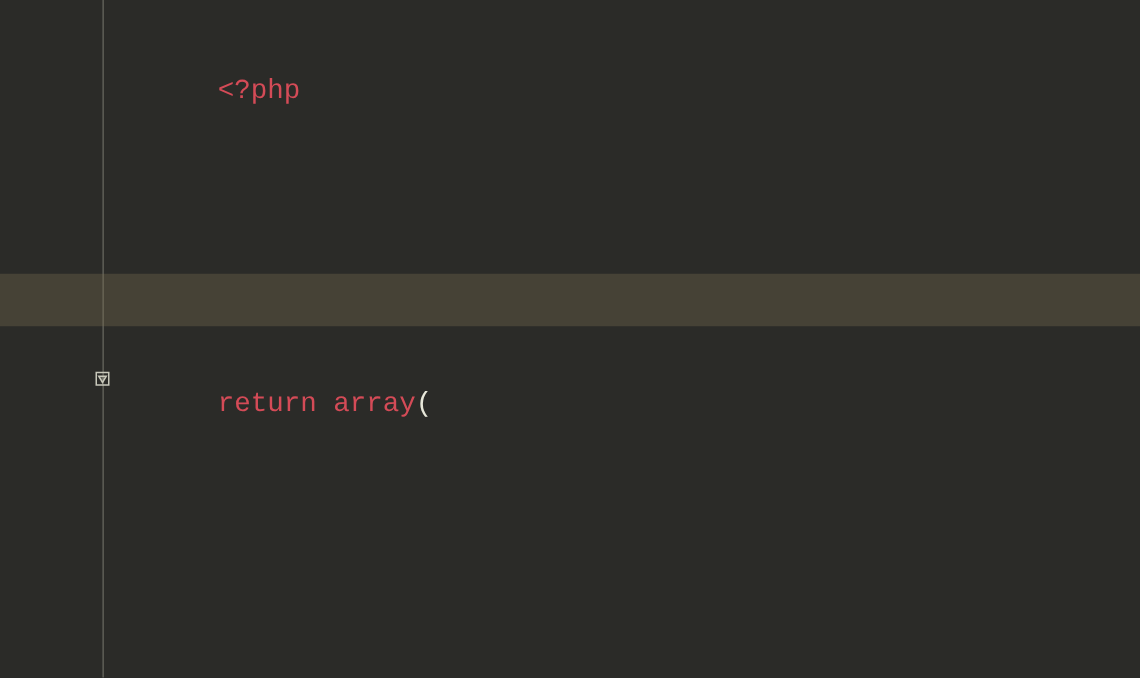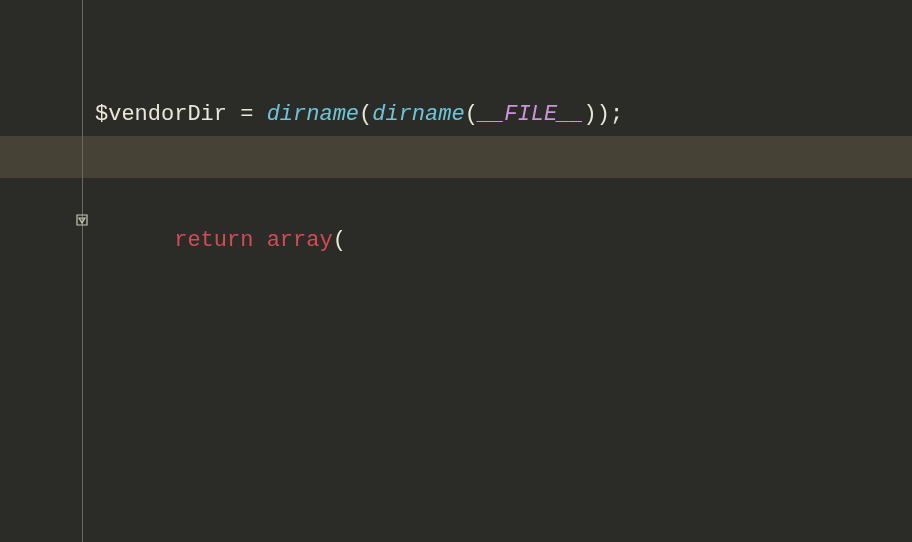--- a/index.html
+++ b/index.html
@@ -70,27 +70,29 @@
     .tok-array { color: #d44b57; }
   </style>
 </head>
 <body>
 
 <div class="editor">
   <div class="indent-guide"></div>
 
   <div class="code">
 
+    <div class="line">
+      <span class="tok-tag">&lt;?php</span>
+    </div>
 
     <div class="line">&nbsp;</div>
 
 
     <div class="line">&nbsp;</div>
 
-    <div class="line"><span class="tok-variable">$vendorDir</span><span class="tok-operator"> = </span><span class="tok-func">dirname</span><span class="tok-punct">(</span><span class="tok-func">dirname</span><span class="tok-punct">(</span><span class="tok-magic">__FILE__</span><span class="tok-punct">));</span></div>
 
 
     <div class="line highlighted">&nbsp;</div>
 
     <div class="line">
       <span class="fold-marker">
         <svg viewBox="0 0 14 14">
             <path d="M2 2 L12 2 L12 12 L2 12 Z M4 5 L10 5 L7 10 Z" fill="none" stroke="#c8c8ba" stroke-width="1.2"></path>
             <path d="M4 5 L10 5 L7 10 Z" fill="#c8c8ba" opacity="0.3"></path>
           </svg>

